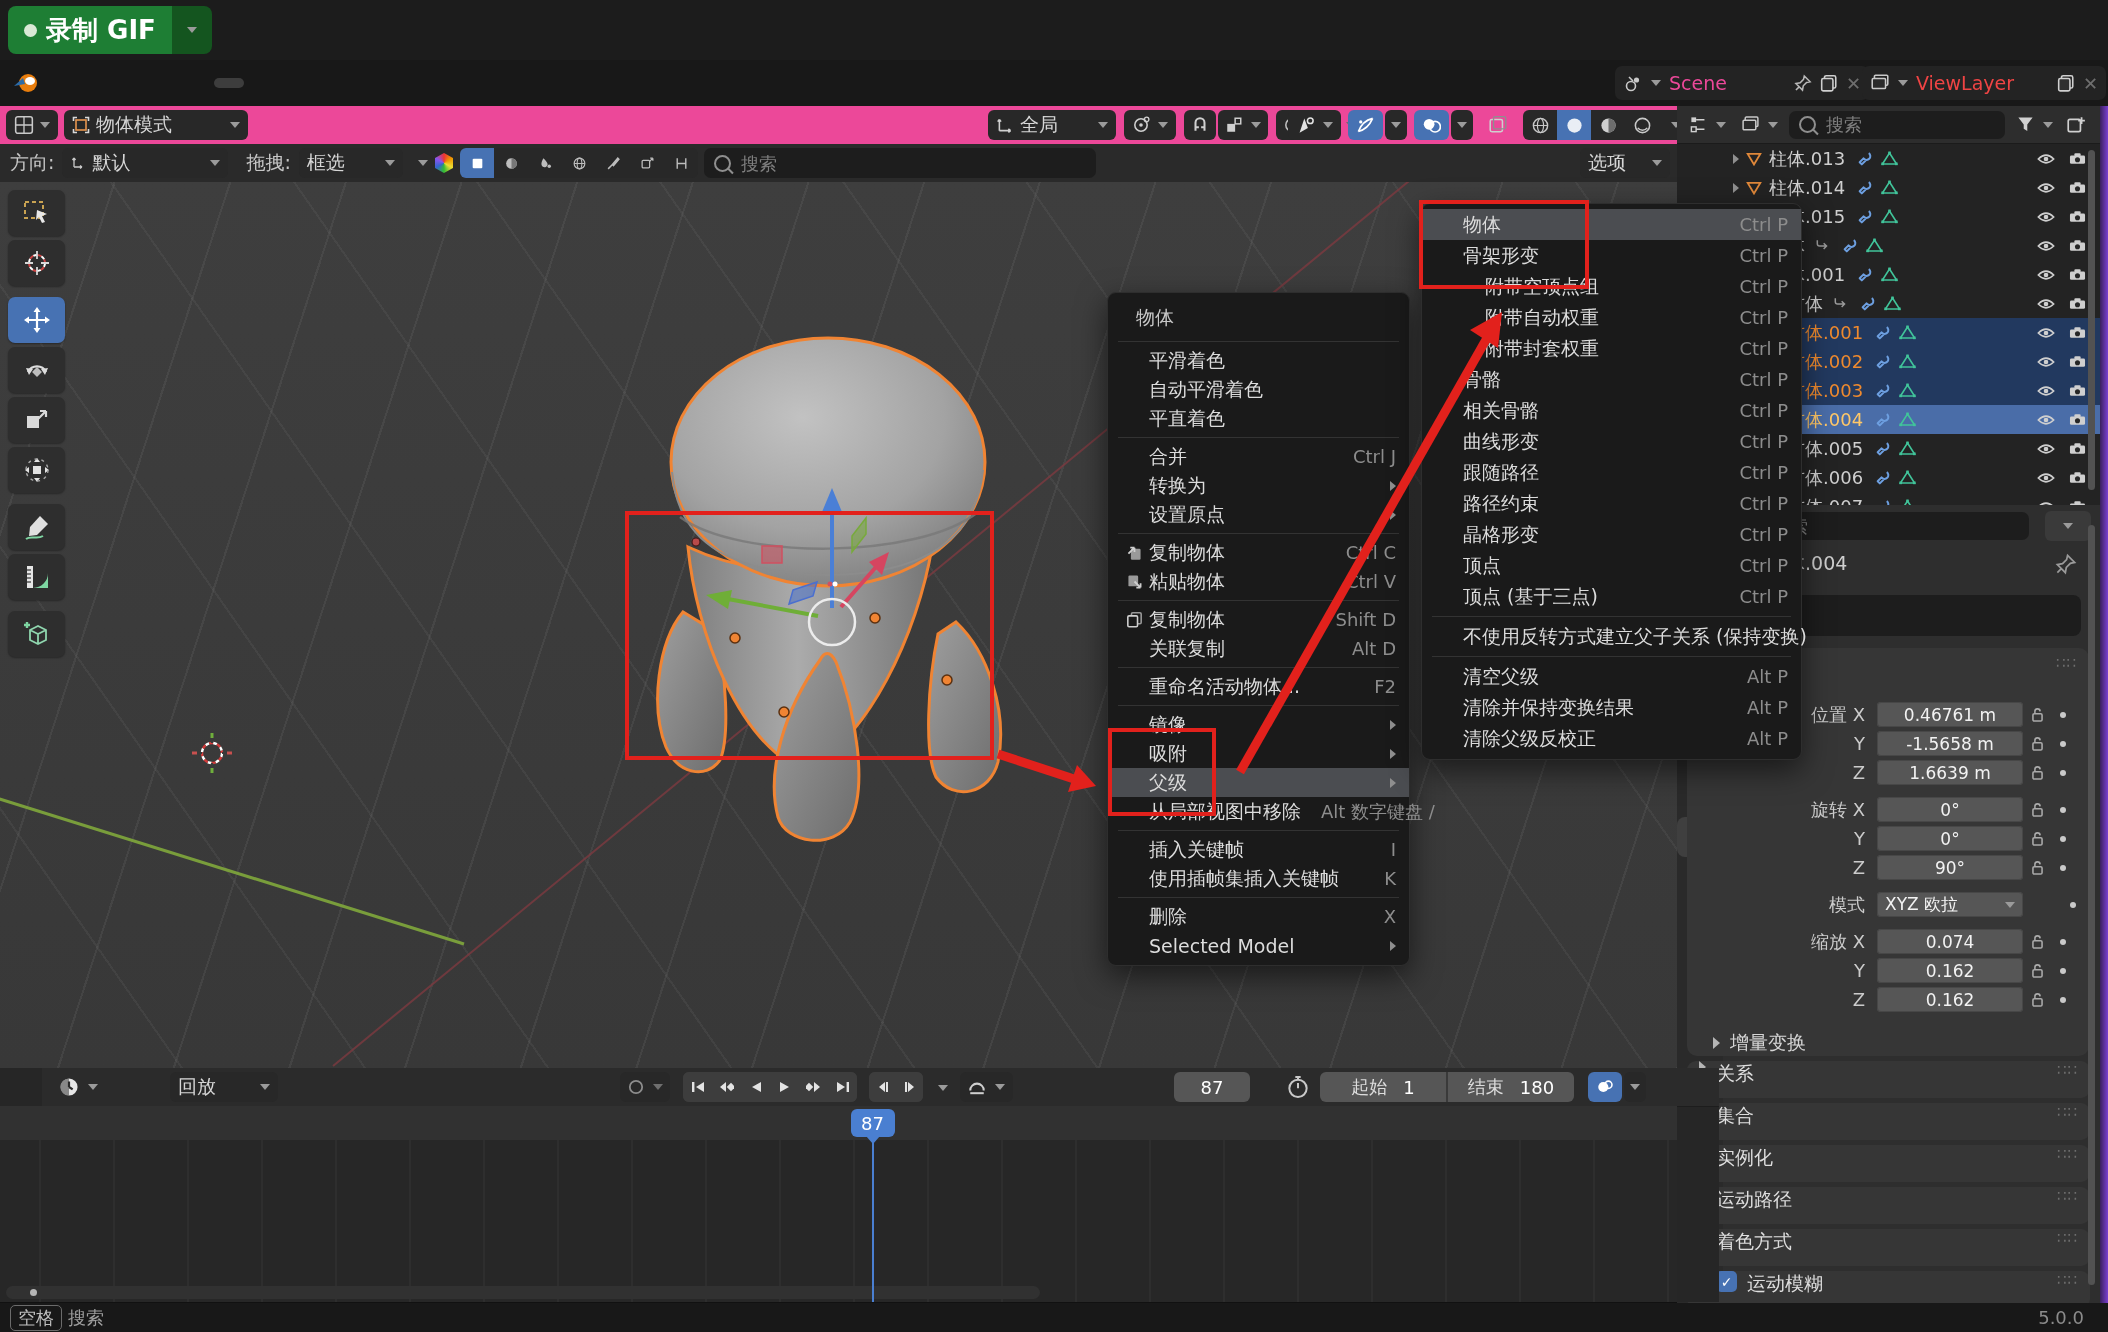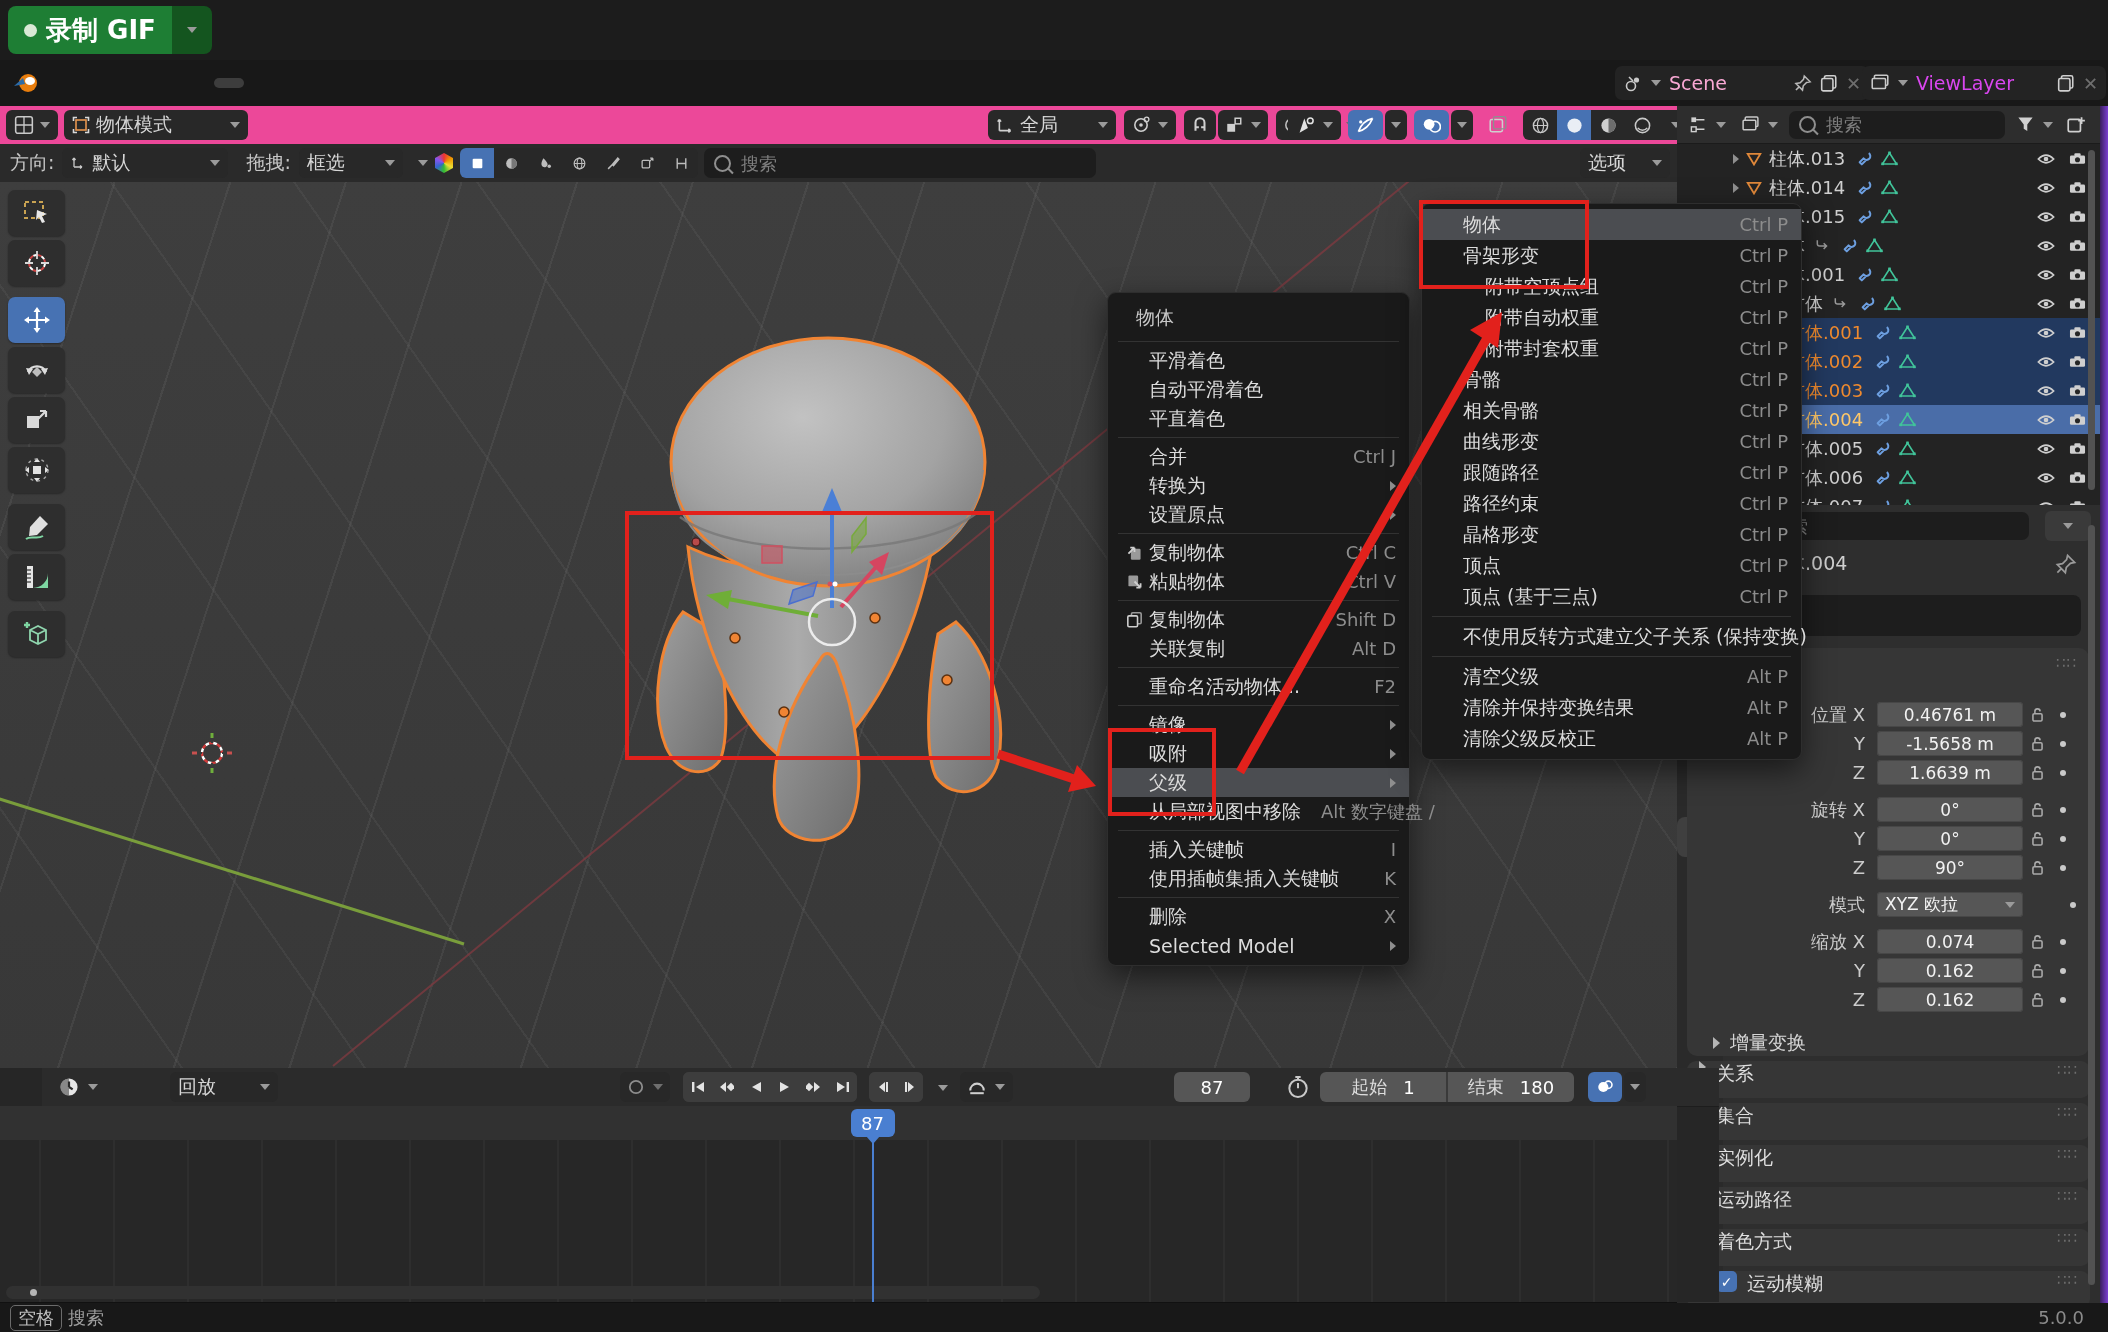--- a/index.html
+++ b/index.html
@@ -165,41 +165,41 @@
         <div class="wtab"></div>
         <div class="wtab plus"></div>
       </div>
     <div class="abs idblock" style="left:1615px;top:6px;width:238px">
       <svg width="20" height="20" viewBox="0 0 20 20">
           <circle cx="8" cy="13" r="4.5" fill="none" stroke="#c9c9c9" stroke-width="1.6"></circle>
           <circle cx="13.5" cy="7" r="2.6" fill="#c9c9c9"></circle>
           <path d="M6 4 L10 8" stroke="#c9c9c9" stroke-width="1.6"></path>
         </svg>
       <span class="chev" style="margin-left:0"></span>
-      <span style="color:#f9a8d4">Scene</span>
+      <span style="color:#ec4899">Scene</span>
       <span style="margin-left:auto">
         <svg width="18" height="18" viewBox="0 0 14 14">
             <path d="M8 1.5 L12.5 6 L9.8 6.6 L7.2 9.2 L6.6 12.5 L1.5 7.4 L4.8 6.8 L7.4 4.2 Z M4 10 L1.5 12.5" fill="none" stroke="#b9b9b9" stroke-width="1.2"></path>
           </svg>
       </span>
       <span>
         <svg width="18" height="18" viewBox="0 0 16 16">
             <rect x="4" y="1.5" width="10" height="11" rx="1.5" fill="none" stroke="#d0d0d0" stroke-width="1.4"></rect>
             <rect x="1.5" y="4" width="10" height="11" rx="1.5" fill="#2f2f2f" stroke="#d0d0d0" stroke-width="1.4"></rect>
           </svg>
       </span>
       <span class="dimx">✕</span>
     </div>
     <div class="abs idblock" style="left:1862px;top:6px;width:228px">
       <svg width="20" height="20" viewBox="0 0 18 18">
           <rect x="4" y="2" width="12" height="9" rx="1" fill="none" stroke="#c9c9c9" stroke-width="1.4"></rect>
           <rect x="2" y="5" width="12" height="9" rx="1" fill="#2a2a2a" stroke="#c9c9c9" stroke-width="1.4"></rect>
         </svg>
       <span class="chev" style="margin-left:0"></span>
-      <span style="color:#d946ef">ViewLayer</span>
+      <span style="color:#ef4444">ViewLayer</span>
       <span style="margin-left:auto">
         <svg width="18" height="18" viewBox="0 0 16 16">
             <rect x="4" y="1.5" width="10" height="11" rx="1.5" fill="none" stroke="#d0d0d0" stroke-width="1.4"></rect>
             <rect x="1.5" y="4" width="10" height="11" rx="1.5" fill="#2f2f2f" stroke="#d0d0d0" stroke-width="1.4"></rect>
           </svg>
       </span>
       <span class="dimx">✕</span>
     </div>
   </div>
 

